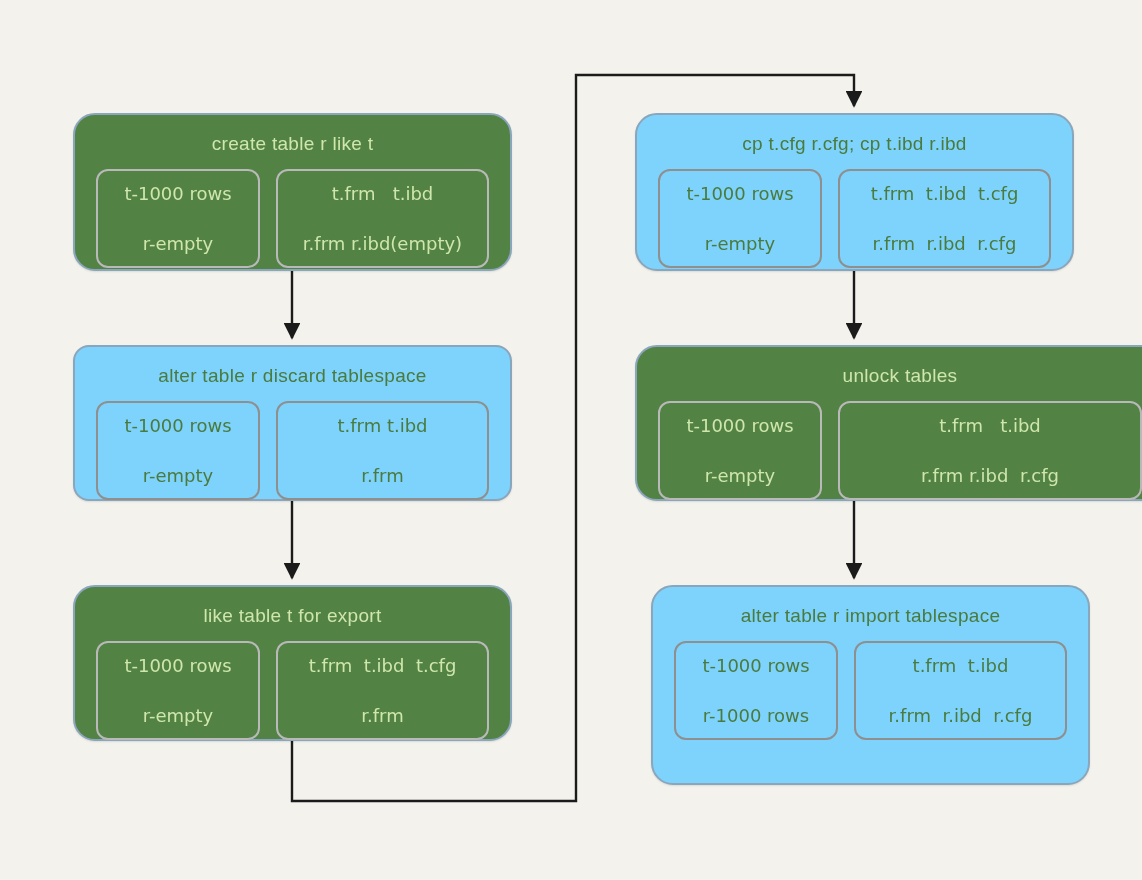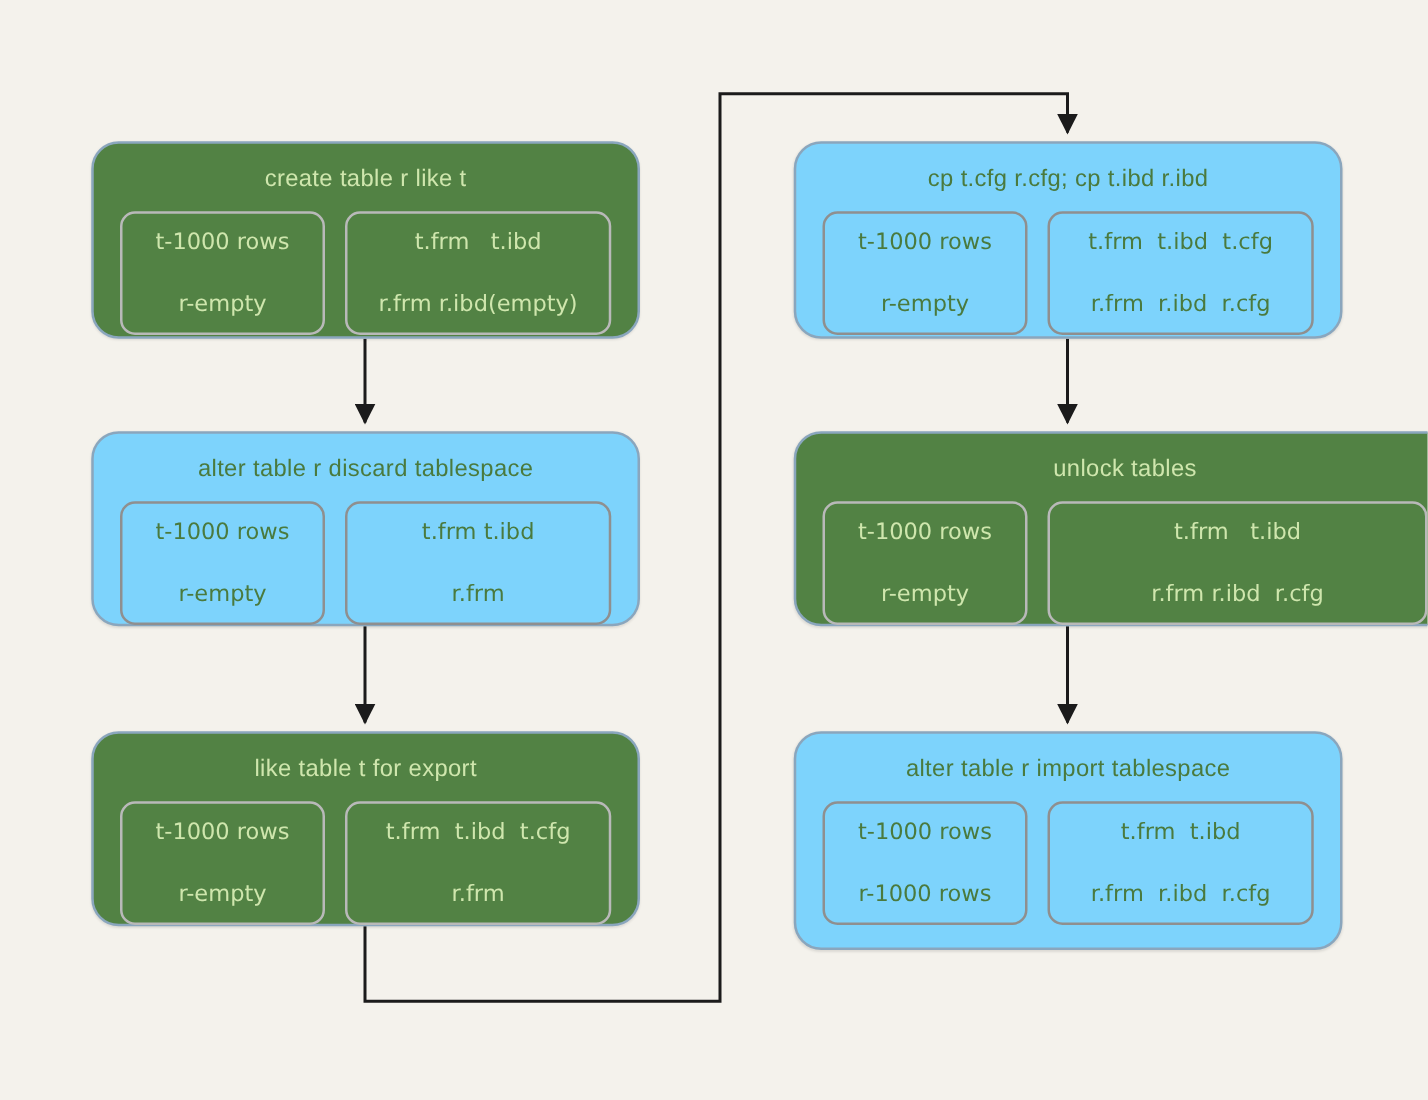--- a/index.html
+++ b/index.html
@@ -126,21 +126,21 @@
         <span class="panel-line">t-1000 rows</span>
         <span class="panel-line">r-empty</span>
       </div>
       <div class="panel files">
         <span class="panel-line">t.frm   t.ibd</span>
         <span class="panel-line">r.frm r.ibd(empty)</span>
       </div>
     </div>
   </div>
 
-  <div class="step light" style="left:73px; top:345px; width:439px; height:156px;">
+  <div class="step light" style="left:73px; top:345px; width:439px; height:156px;border-radius:16px;">
     <div class="step-title">alter table r discard tablespace</div>
     <div class="panels">
       <div class="panel rows">
         <span class="panel-line">t-1000 rows</span>
         <span class="panel-line">r-empty</span>
       </div>
       <div class="panel files">
         <span class="panel-line">t.frm t.ibd</span>
         <span class="panel-line">r.frm</span>
       </div>
@@ -182,21 +182,21 @@
         <span class="panel-line">t-1000 rows</span>
         <span class="panel-line">r-empty</span>
       </div>
       <div class="panel files">
         <span class="panel-line">t.frm   t.ibd</span>
         <span class="panel-line">r.frm r.ibd  r.cfg</span>
       </div>
     </div>
   </div>
 
-  <div class="step light" style="left:635px; top:585px; width:439px; height:175px;">
+  <div class="step light" style="left:651px; top:585px; width:439px; height:200px;">
     <div class="step-title">alter table r import tablespace</div>
     <div class="panels">
       <div class="panel rows">
         <span class="panel-line">t-1000 rows</span>
         <span class="panel-line">r-1000 rows</span>
       </div>
       <div class="panel files">
         <span class="panel-line">t.frm  t.ibd</span>
         <span class="panel-line">r.frm  r.ibd  r.cfg</span>
       </div>

